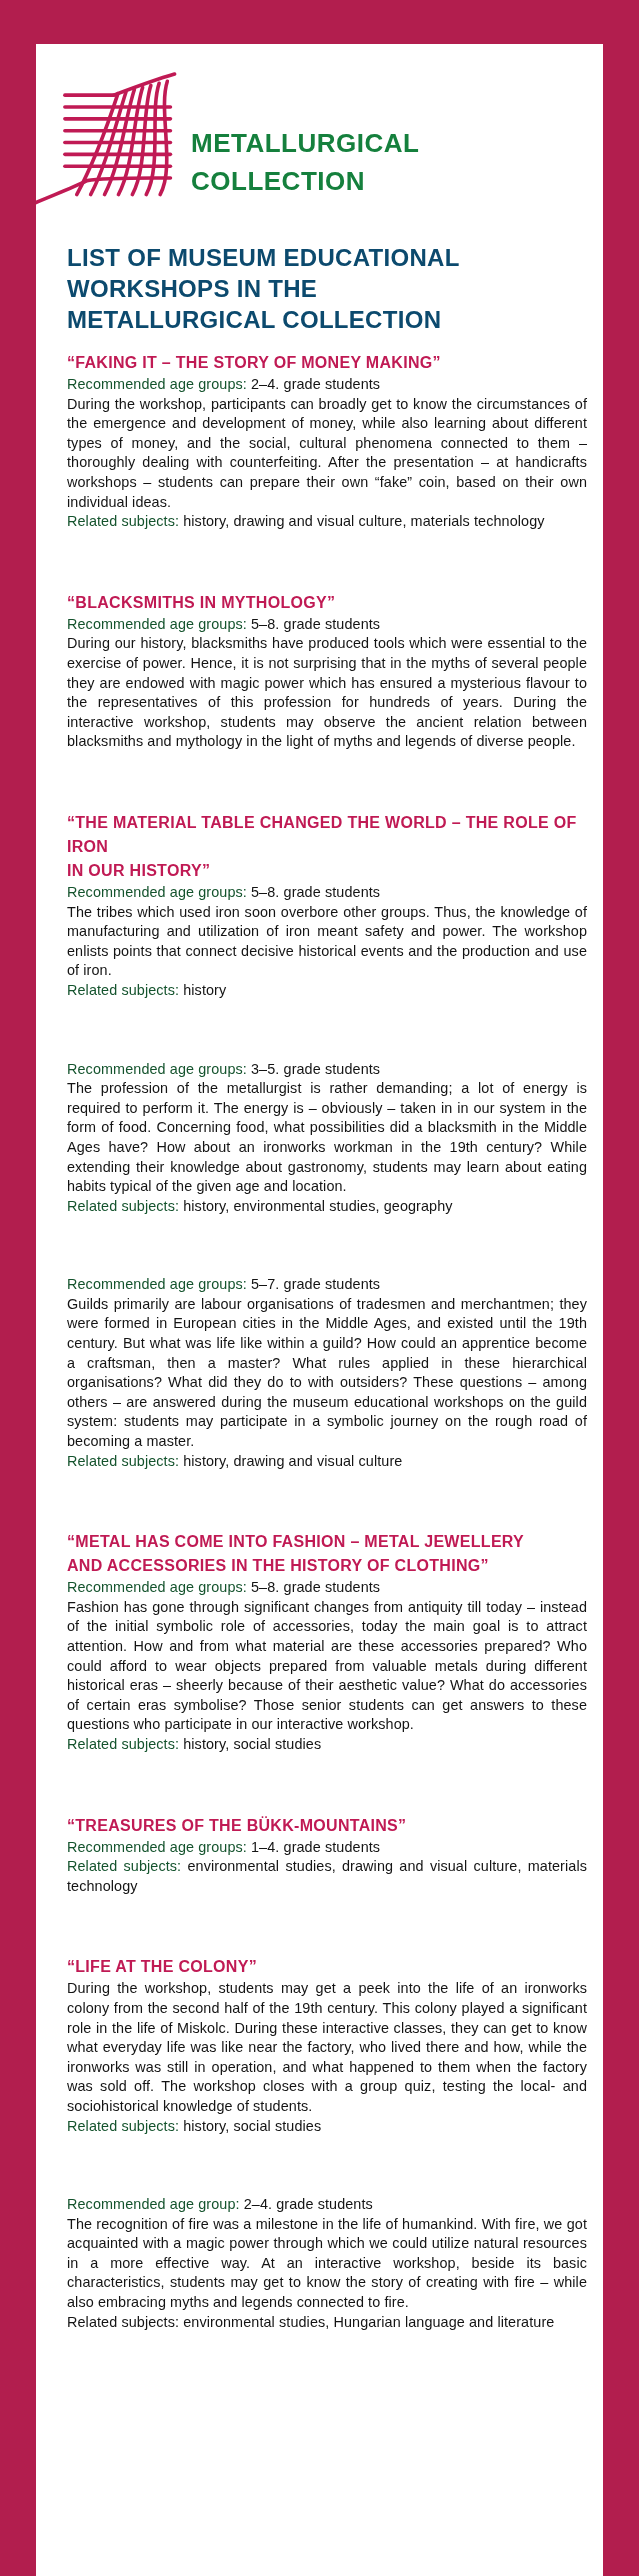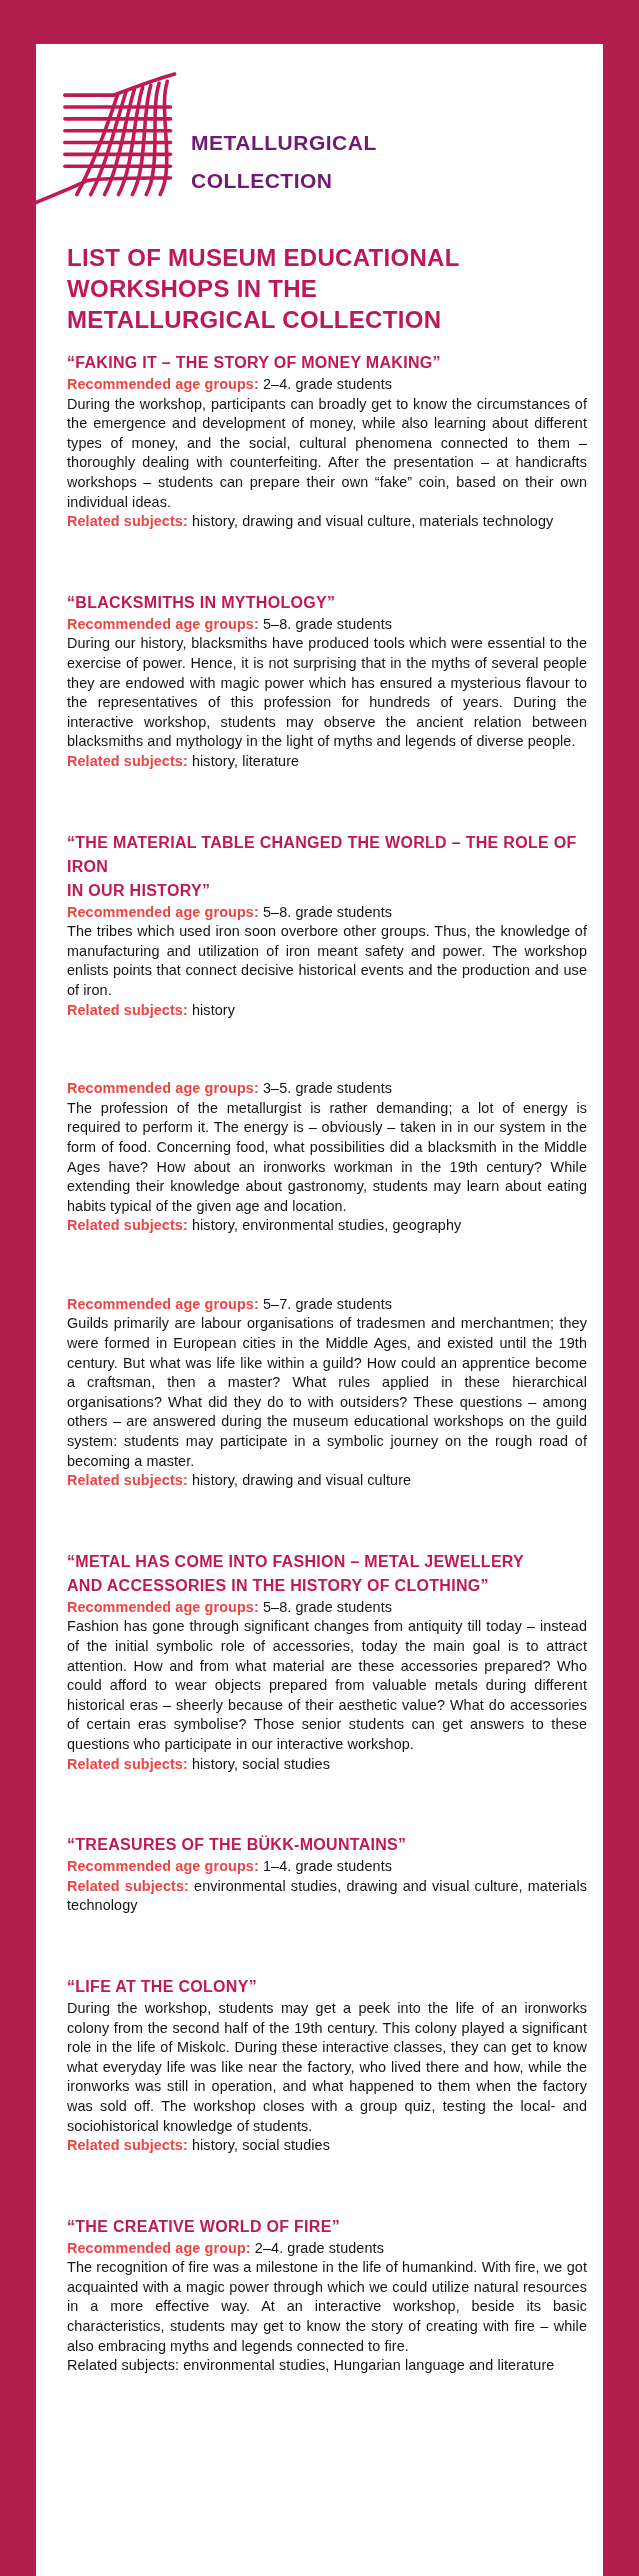--- a/index.html
+++ b/index.html
@@ -15,40 +15,40 @@
     background:#ffffff;
     overflow:hidden;
     box-sizing:border-box;
     padding:0 16px 0 31px;
   }
   
   .logo{position:relative;height:139px;margin-top:28px;}
   .logo svg{position:absolute;left:-41px;top:0;}
   .wordmark{
     position:absolute;left:124px;top:52px;
-    font-size:21px;font-weight:700;line-height:38px;
-    letter-spacing:0.5px;color:#701a75;white-space:pre-line;
+    font-size:26px;font-weight:700;line-height:38px;
+    letter-spacing:0.5px;color:#15803d;white-space:pre-line;
   }
   
   .headline{
     margin-top:31px;
     font-size:24px;font-weight:700;line-height:31px;
-    letter-spacing:0.3px;color:#be185d;white-space:pre-line;
+    letter-spacing:0.3px;color:#0c4a6e;white-space:pre-line;
   }
   
   .workshops section{margin-top:59px;}
   .workshops section:first-child{margin-top:12px;}
   .ws-title{
     margin:0;
     font-size:16px;font-weight:700;line-height:24px;
     letter-spacing:0.3px;color:#c01a54;white-space:pre-line;
   }
   .row{font-size:14.4px;line-height:19.6px;color:#141414;letter-spacing:0.1px;}
   .age{ text-align:left; }
-  .lbl{color:#ef4444;font-weight:700;}
+  .lbl{color:#14532d;font-weight:400;}
   .desc{margin:0;text-align:justify;}
   .related{text-align:justify;}
   .related.plain .lbl{color:#141414;font-weight:400;}
 </style>
 </head>
 <body>
 
 <div class="page">
 
   <div class="logo">
@@ -89,21 +89,20 @@
     <h3 class="ws-title">“FAKING IT – THE STORY OF MONEY MAKING”</h3>
     <div class="row age"><span class="lbl">Recommended age groups:</span><span> </span><span>2–4. grade students</span></div>
     <p class="row desc">During the workshop, participants can broadly get to know the circumstances of the emergence and development of money, while also learning about different types of money, and the social, cultural phenomena connected to them – thoroughly dealing with counterfeiting. After the presentation – at handicrafts workshops – students can prepare their own “fake” coin, based on their own individual ideas.</p>
     <div class="row related"><span class="lbl">Related subjects:</span><span> </span><span>history, drawing and visual culture, materials technology</span></div>
   </section>
 
   <section>
     <h3 class="ws-title">“BLACKSMITHS IN MYTHOLOGY”</h3>
     <div class="row age"><span class="lbl">Recommended age groups:</span><span> </span><span>5–8. grade students</span></div>
     <p class="row desc">During our history, blacksmiths have produced tools which were essential to the exercise of power. Hence, it is not surprising that in the myths of several people they are endowed with magic power which has ensured a mysterious flavour to the representatives of this profession for hundreds of years. During the interactive workshop, students may observe the ancient relation between blacksmiths and mythology in the light of myths and legends of diverse people.</p>
-    <div class="row related"><span class="lbl">Related subjects:</span><span> </span><span>history, literature</span></div>
   </section>
 
   <section>
     <h3 class="ws-title">“THE MATERIAL TABLE CHANGED THE WORLD – THE ROLE OF IRON
 IN OUR HISTORY”</h3>
     <div class="row age"><span class="lbl">Recommended age groups:</span><span> </span><span>5–8. grade students</span></div>
     <p class="row desc">The tribes which used iron soon overbore other groups. Thus, the knowledge of manufacturing and utilization of iron meant safety and power. The workshop enlists points that connect decisive historical events and the production and use of iron.</p>
     <div class="row related"><span class="lbl">Related subjects:</span><span> </span><span>history</span></div>
   </section>
 
@@ -133,21 +132,20 @@
     <div class="row related"><span class="lbl">Related subjects:</span><span> </span><span>environmental studies, drawing and visual culture, materials technology</span></div>
   </section>
 
   <section>
     <h3 class="ws-title">“LIFE AT THE COLONY”</h3>
     <p class="row desc">During the workshop, students may get a peek into the life of an ironworks colony from the second half of the 19th century. This colony played a significant role in the life of Miskolc. During these interactive classes, they can get to know what everyday life was like near the factory, who lived there and how, while the ironworks was still in operation, and what happened to them when the factory was sold off. The workshop closes with a group quiz, testing the local- and sociohistorical knowledge of students.</p>
     <div class="row related"><span class="lbl">Related subjects:</span><span> </span><span>history, social studies</span></div>
   </section>
 
   <section>
-    <h3 class="ws-title">“THE CREATIVE WORLD OF FIRE”</h3>
     <div class="row age"><span class="lbl">Recommended age group:</span><span> </span><span>2–4. grade students</span></div>
     <p class="row desc">The recognition of fire was a milestone in the life of humankind. With fire, we got acquainted with a magic power through which we could utilize natural resources in a more effective way. At an interactive workshop, beside its basic characteristics, students may get to know the story of creating with fire – while also embracing myths and legends connected to fire.</p>
     <div class="row related plain"><span class="lbl">Related subjects:</span><span> </span><span>environmental studies, Hungarian language and literature</span></div>
   </section>
 
 </div>
 </div>
 
 
 </body></html>

